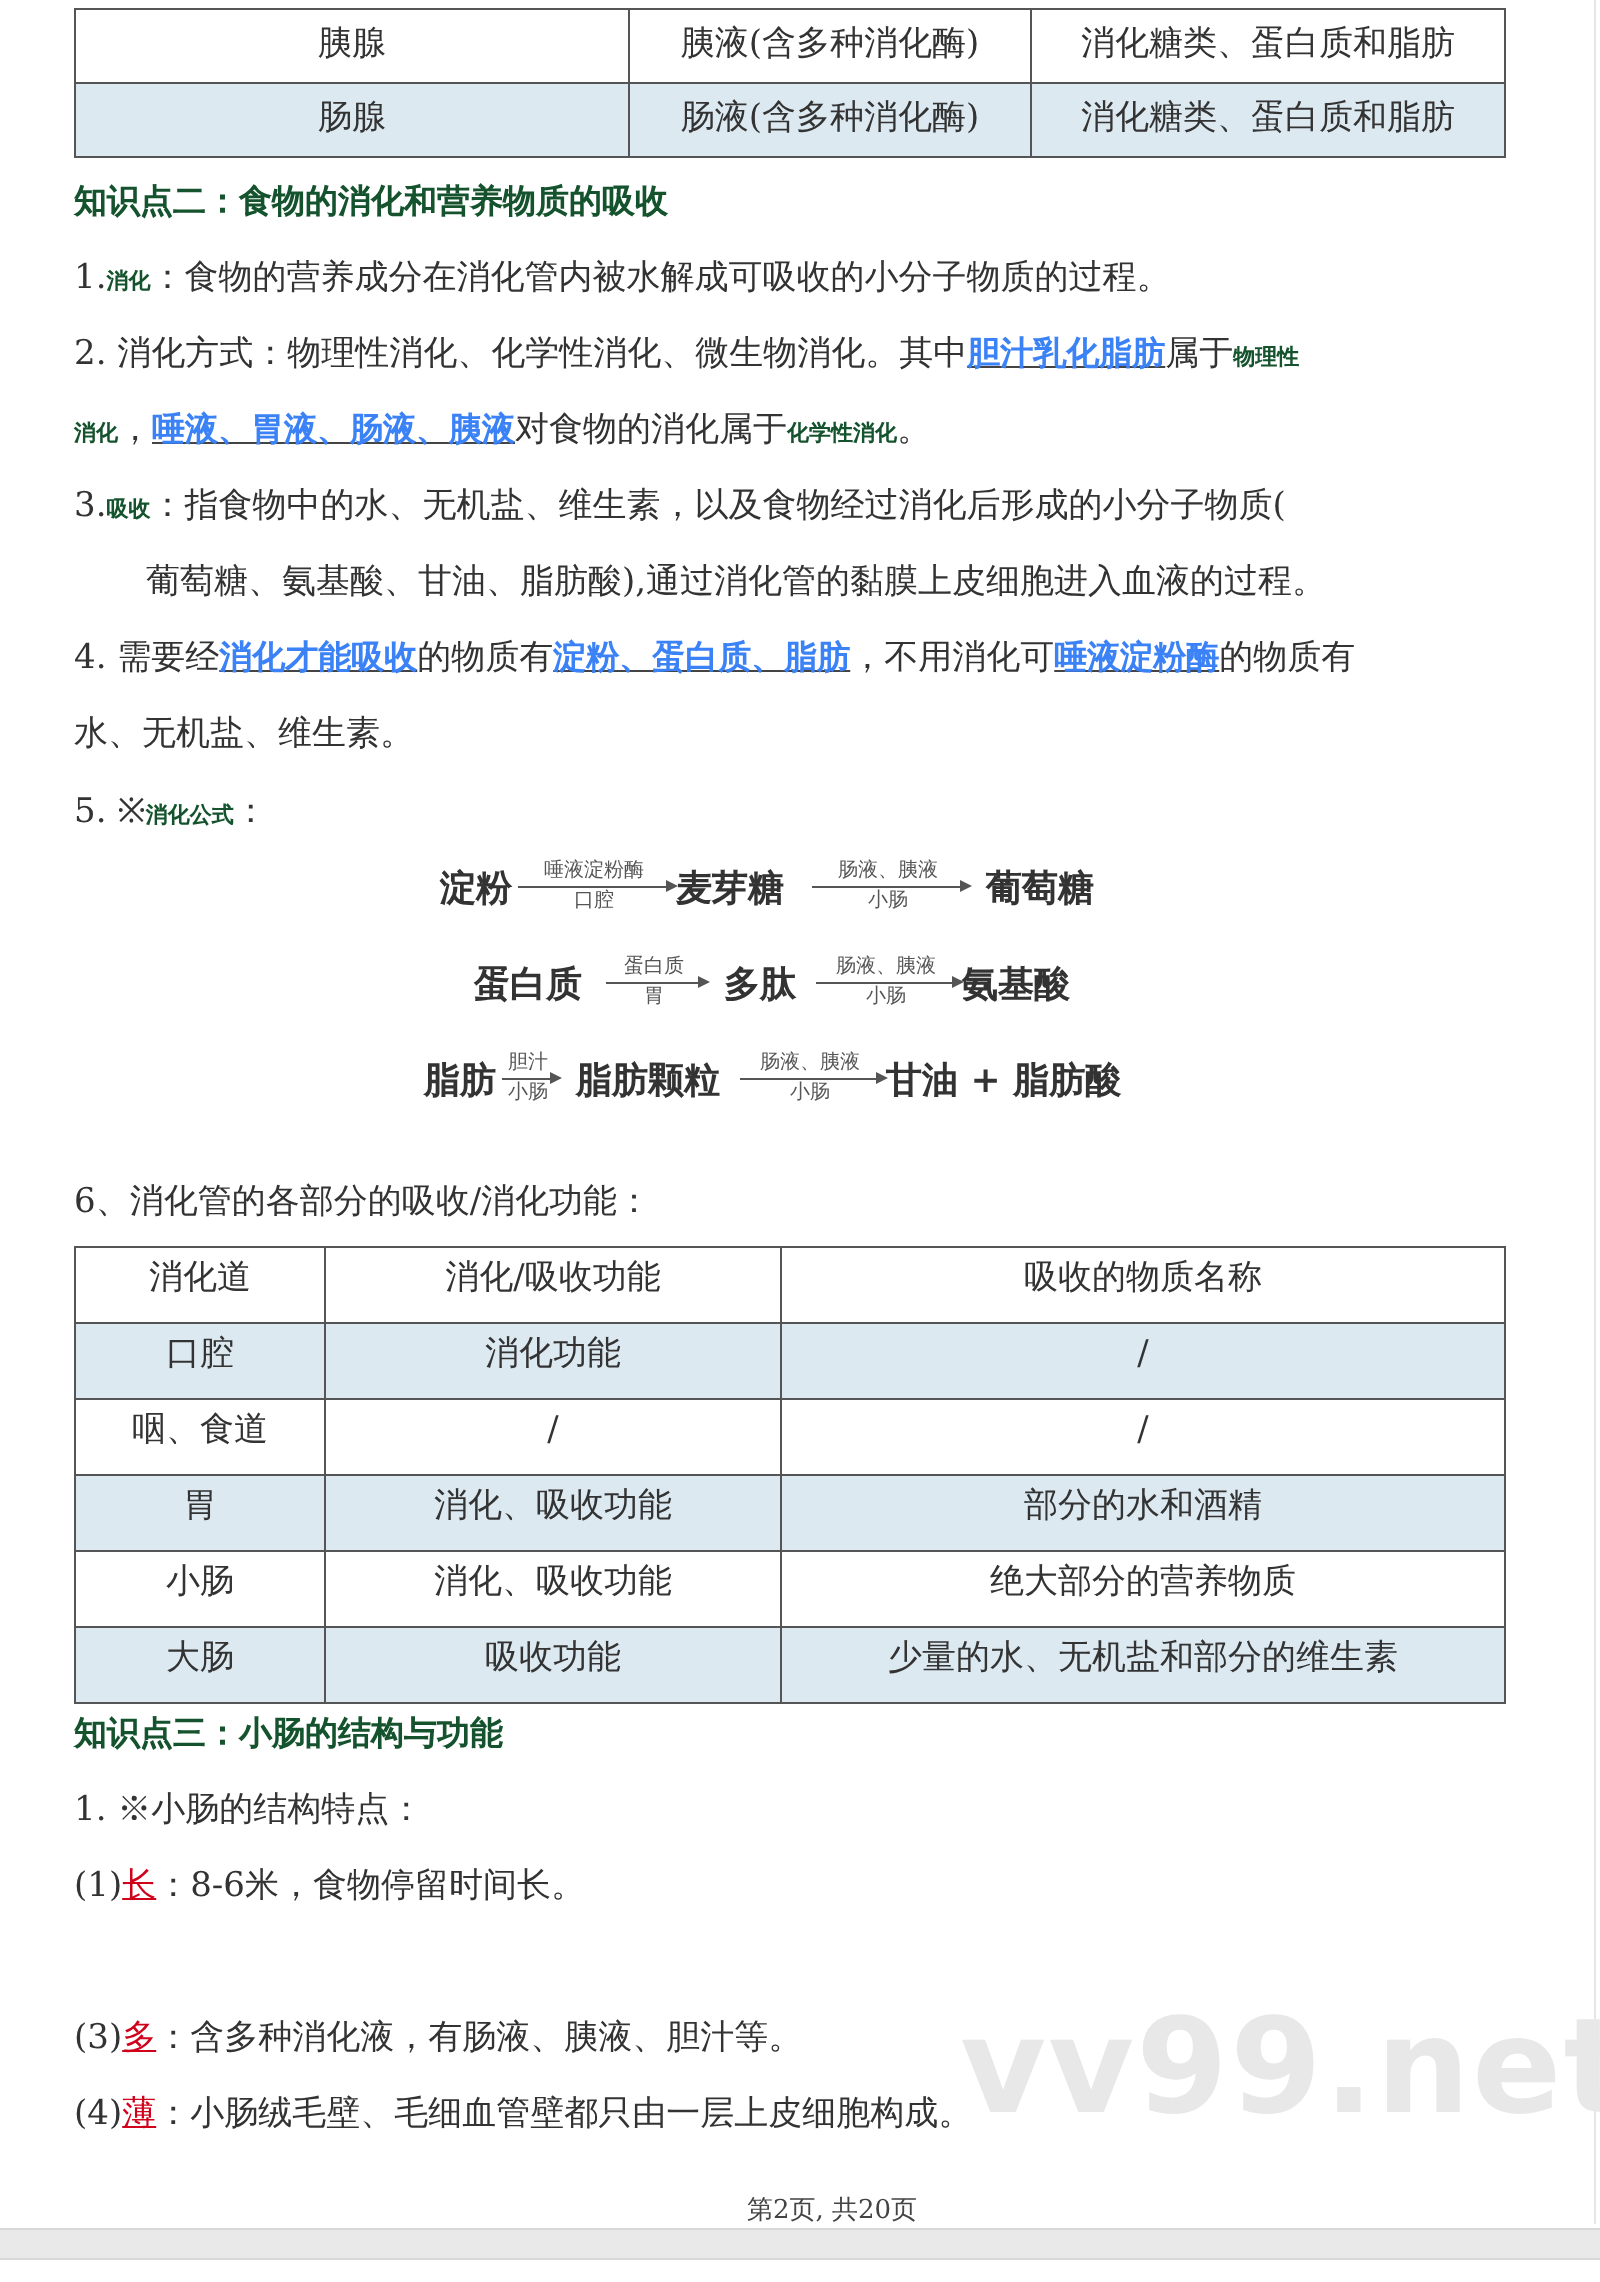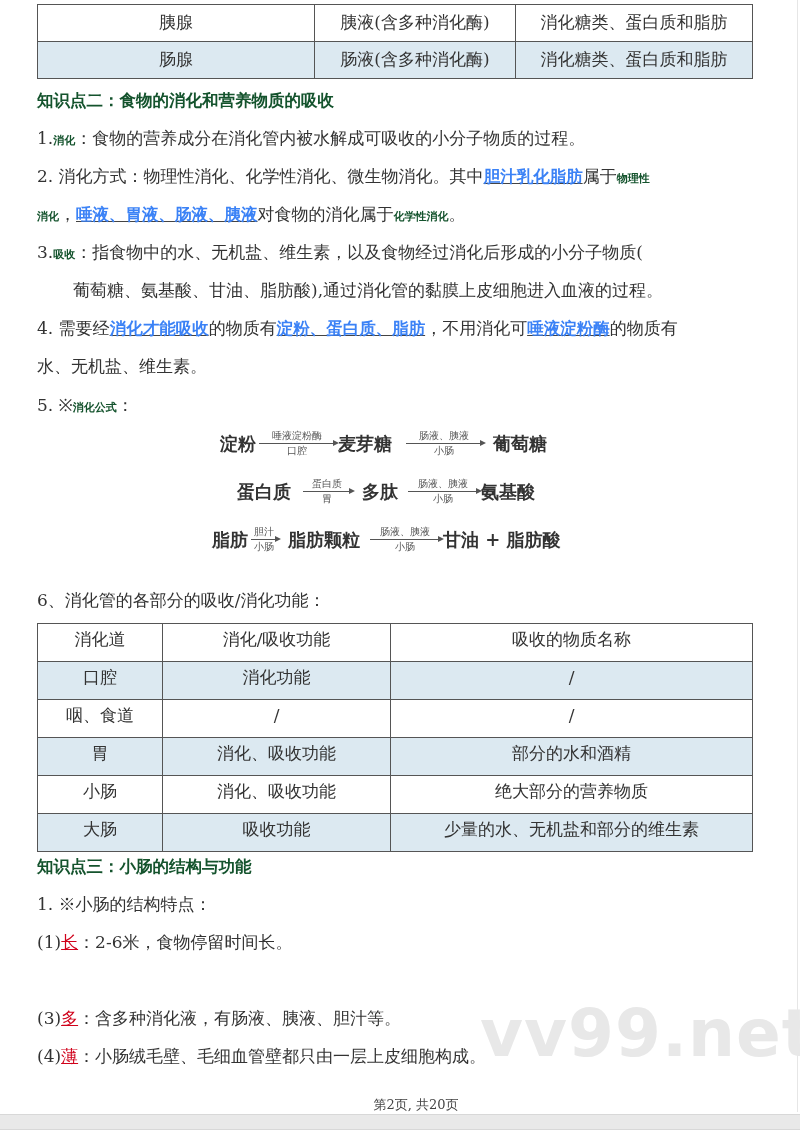--- a/index.html
+++ b/index.html
@@ -171,21 +171,21 @@
       <td>吸收功能</td>
       <td>少量的水、无机盐和部分的维生素</td>
     </tr>
   </tbody>
     </table>
 
   <div class="line heading" style="top:856px;">知识点三：小肠的结构与功能</div>
   <div class="line" style="top:893px;">1. ※小肠的结构特点：</div>
 
   <div class="line" style="top:931px;">
-    <span>(1)</span><span class="redplain">长</span><span>：2-6米，食物停留时间长。</span>
+    <span>(1)</span><span class="redplain">长</span><span>：8-6米，食物停留时间长。</span>
   </div>
   <div class="line" style="top:1007px;">
     <span>(3)</span><span class="redplain">多</span><span>：含多种消化液，有肠液、胰液、胆汁等。</span>
   </div>
   <div class="line" style="top:1045px;">
     <span>(4)</span><span class="redplain">薄</span><span>：小肠绒毛壁、毛细血管壁都只由一层上皮细胞构成。</span>
   </div>
 
   <div class="watermark">vv99.net</div>
 

